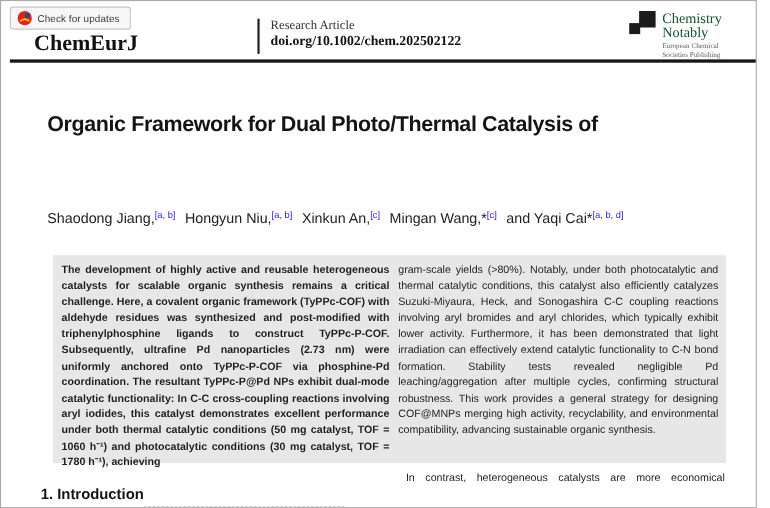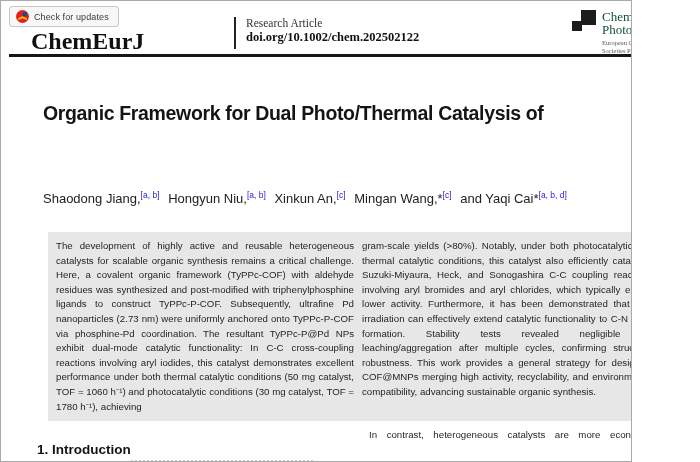--- a/index.html
+++ b/index.html
@@ -1,39 +1,39 @@
 <!DOCTYPE html>
 <html><head>
 <meta charset="utf-8">
 <style>
   * { margin: 0; padding: 0; box-sizing: border-box; }
   html, body { background: #fff; }
   .screen {
     position: relative;
-    width: 632px;
+    width: 688px;
     height: 462px;
     background: #ffffff;
     border: 1px solid #a9a9a9;
     overflow: hidden;
     font-family: "Liberation Sans", sans-serif;
     color: #1a1a1a;
   }
   
   .check-btn {
     position: absolute; left: 8px; top: 5px;
     height: 21px; padding: 0 9px 0 6px;
     display: flex; align-items: center; gap: 5px;
     background: #f7f7f7; border: 1px solid #c6c6c6; border-radius: 3px;
     cursor: pointer;
   }
   .check-btn .label { font-size: 9px; color: #3a3a3a; letter-spacing: 0.1px; }
   .journal-name {
     position: absolute; left: 30px; top: 27px;
     font-family: "Liberation Serif", serif;
-    font-weight: bold; font-size: 24px; color: #111;
+    font-weight: bold; font-size: 20px; color: #111;
   }
   .header-divider {
     position: absolute; left: 233px; top: 16px;
     width: 2px; height: 32px; background: #222;
   }
   .article-type {
     position: absolute; left: 245px; top: 16px;
     font-family: "Liberation Serif", serif;
     font-size: 11.5px; color: #333;
   }
@@ -79,21 +79,21 @@
   
   .abstract-box {
     position: absolute; left: 47px; top: 231px; width: 612px; height: 189px;
     background: #e7e7e7;
   }
   .abs-col {
     position: absolute; top: 7px;
     font-size: 9.7px; line-height: 14.6px; color: #1f1f1f;
     text-align: justify;
   }
-  .abs-col-1 { left: 8px;  width: 298px; }
+  .abs-col-1 { left: 8px;  width: 298px; font-weight: bold; }
   .abs-col-2 { left: 314px; width: 291px; }
   
   .intro-heading {
     position: absolute; left: 36px; top: 441px;
     font-weight: bold; font-size: 13.5px; color: #141414;
   }
   .intro-par {
     position: absolute; left: 362px; top: 427px; width: 296px;
     font-size: 9.7px; line-height: 14.6px; color: #1f1f1f;
     text-align: justify; text-align-last: justify; text-indent: 6px;
@@ -127,21 +127,21 @@
   <a class="doi">doi.org/10.1002/chem.202502122</a>
 
   <div class="publisher">
     <div class="pub-icon">
       <div class="sq-big"></div>
       <div class="sq-small"></div>
     </div>
     <div class="pub-text">
       <div class="pub-name">
         <div>Chemistry</div>
-        <div>Photo</div>
+        <div>Notably</div>
       </div>
       <div class="pub-sub">
         <div>European Chemical</div>
         <div>Societies Publishing</div>
       </div>
     </div>
   </div>
 
   <div class="header-rule"></div>
 

